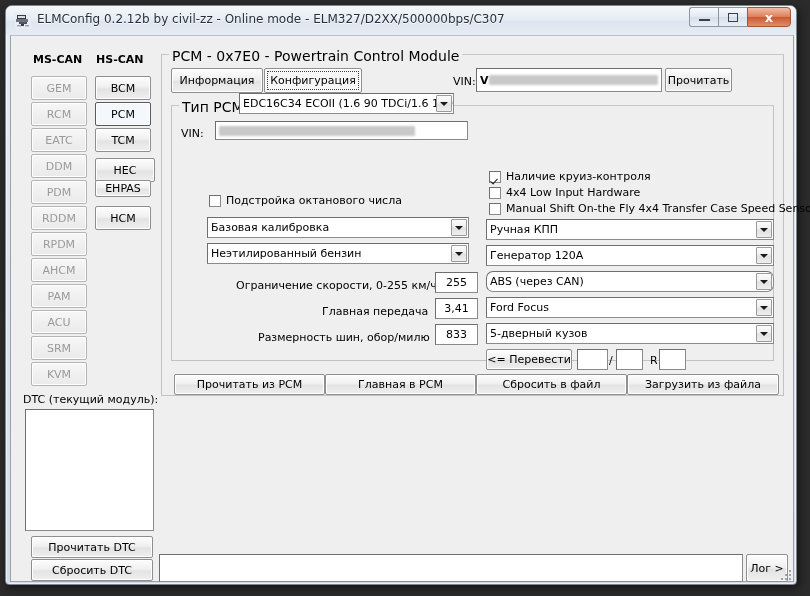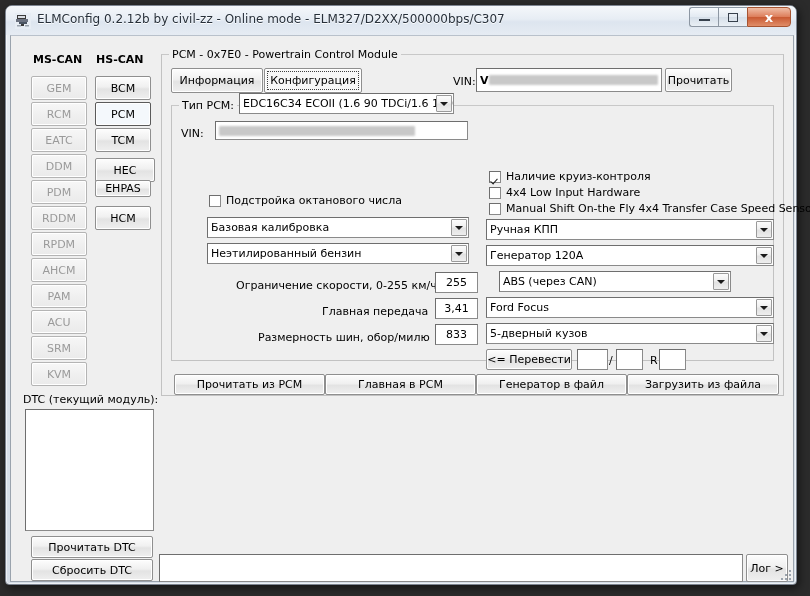--- a/index.html
+++ b/index.html
@@ -130,21 +130,21 @@
     border:solid #202020;border-width:0 1.6px 1.6px 0;
     transform:rotate(42deg);
   }
   .grp{
     position:absolute;box-sizing:border-box;
     border:1px solid #c2c2c2;
     border-top-color:#c8c8c8;
   }
   .grp-title{
     position:absolute;background:#efefef;
-    font-size:11px;color:#000;padding:0 3px;white-space:nowrap;
+    font-size:14px;color:#000;padding:0 3px;white-space:nowrap;
   }
   .hdr{font-weight:bold;font-size:11px;color:#000;position:absolute;}
   .listbox{
     position:absolute;background:#fff;box-sizing:border-box;
     border:1px solid #8a8a8a;border-top-color:#6e6e6e;border-left-color:#6e6e6e;
   }
   #resize-grip{
     position:absolute;right:3px;bottom:2px;width:14px;height:14px;
   }
 </style>
@@ -275,21 +275,21 @@
       <span class="arrowbox">
           <span class="caret"></span>
         </span>
     </div>
     <div class="combo" style="left:475px;top:209px;width:288px;height:21px;">
       <span>Генератор 120А</span>
       <span class="arrowbox">
           <span class="caret"></span>
         </span>
     </div>
-    <div class="combo" style="left:488px;top:235px;width:232px;height:21px;">
+    <div class="combo" style="left:475px;top:235px;width:288px;height:21px;border-radius:7px;">
       <span>ABS (через CAN)</span>
       <span class="arrowbox">
           <span class="caret"></span>
         </span>
     </div>
     <div class="combo" style="left:475px;top:261px;width:288px;height:21px;text-align:center;">
       <span>Ford Focus</span>
       <span class="arrowbox">
           <span class="caret"></span>
         </span>
@@ -312,21 +312,21 @@
 
     <div class="btn" style="left:475px;top:313px;width:86px;height:21px;">&lt;= Перевести</div>
     <div class="txt center" style="left:566px;top:313px;width:31px;height:21px;"></div>
     <div class="lbl" style="position:absolute;left:598px;top:318px;">/</div>
     <div class="txt center" style="left:605px;top:313px;width:27px;height:21px;"></div>
     <div class="lbl" style="position:absolute;left:639px;top:318px;">R</div>
     <div class="txt center" style="left:648px;top:313px;width:27px;height:21px;"></div>
 
     <div class="btn" style="left:163px;top:338px;width:151px;height:21px;">Прочитать из PCM</div>
     <div class="btn" style="left:314px;top:338px;width:151px;height:21px;">Главная в PCM</div>
-    <div class="btn" style="left:465px;top:338px;width:151px;height:21px;">Генератор в файл</div>
+    <div class="btn" style="left:465px;top:338px;width:151px;height:21px;">Сбросить в файл</div>
     <div class="btn" style="left:616px;top:338px;width:152px;height:21px;">Загрузить из файла</div>
 
     <div class="txt" style="left:148px;top:518px;width:584px;height:28px;"></div>
     <div class="btn" style="left:735px;top:518px;width:42px;height:28px;font-weight:normal;">Лог &gt;</div>
 
   </div>
 
   <div id="resize-grip">
     <svg width="14" height="14" viewBox="0 0 14 14">
       <g fill="#9aa3ad">

